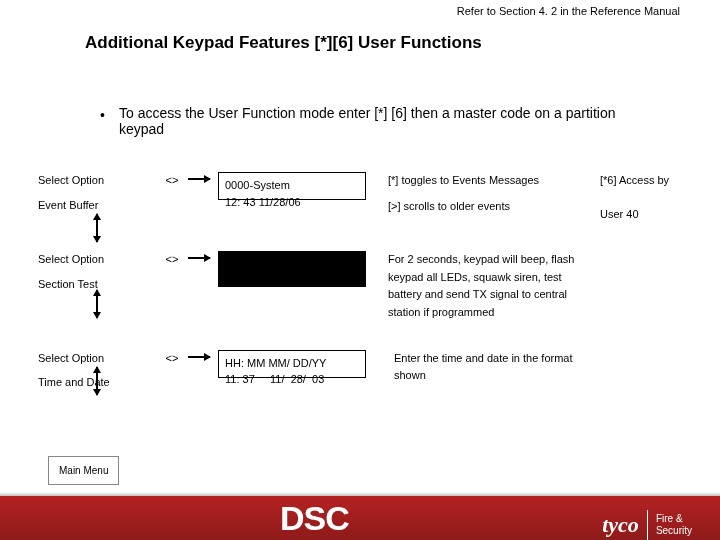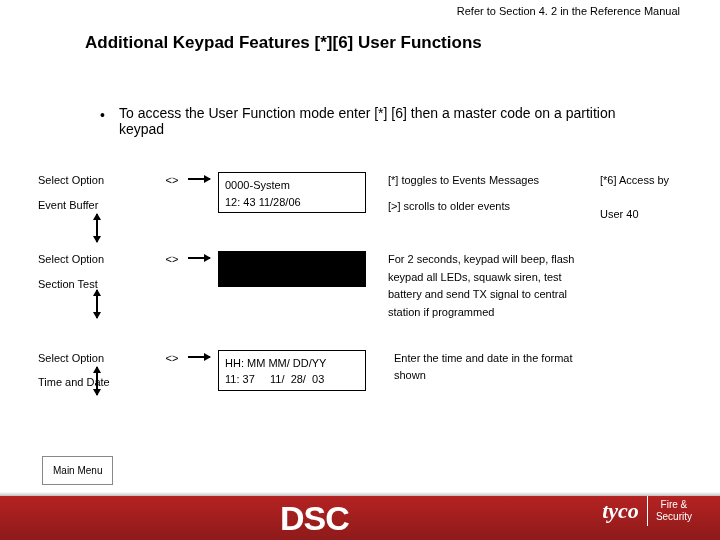--- a/index.html
+++ b/index.html
@@ -10,36 +10,36 @@
   .intro-bullet { position: absolute; left: -5px; top: 2px; }
 
   .rows { position: absolute; top: 172px; left: 38px; right: 20px; }
   .row { display: flex; align-items: flex-start; margin-bottom: 28px; position: relative; }
   .col-left { width: 118px; font-size: 11px; line-height: 1.5; }
   .col-arrows { width: 32px; font-size: 11px; text-align: center; padding-top: 2px; }
   .arrow-spacer { width: 30px; position: relative; padding-top: 6px; }
   .arrow-right { width: 22px; height: 2px; background: #000; position: relative; }
   .arrow-right::after { content: ""; position: absolute; right: -1px; top: -3px; border-left: 7px solid #000; border-top: 4px solid transparent; border-bottom: 4px solid transparent; }
   .col-box { width: 148px; }
-  .display-box { border: 1.5px solid #000; padding: 4px 6px; font-size: 11px; line-height: 1.5; height: 41px; display: flex; flex-direction: column; justify-content: space-around; }
+  .display-box { border: 1.5px solid #000; padding: 4px 6px; font-size: 11px; line-height: 1.5; height: 28px; display: flex; flex-direction: column; justify-content: space-around; }
   .display-box.black { background: #000; height: 36px; border: 1.5px solid #000; }
   .col-desc { flex: 1; padding-left: 22px; font-size: 11px; line-height: 1.6; }
   .col-right { width: 110px; padding-left: 10px; font-size: 11px; line-height: 1.6; }
 
   .vert-connector { position: absolute; left: 58px; width: 2px; height: 28px; background: #000; }
   .vert-connector .cap-top, .vert-connector .cap-bot { position: absolute; left: -3px; width: 0; height: 0; }
   .vert-connector .cap-top { top: -1px; border-bottom: 7px solid #000; border-left: 4px solid transparent; border-right: 4px solid transparent; }
   .vert-connector .cap-bot { bottom: -1px; border-top: 7px solid #000; border-left: 4px solid transparent; border-right: 4px solid transparent; }
 
-  .main-menu-btn { position: absolute; bottom: 55px; left: 42px; border: 1px solid #888; padding: 8px 10px; font-size: 10px; background: #fff; }
+  .main-menu-btn { position: absolute; bottom: 55px; left: 48px; border: 1px solid #888; padding: 8px 10px; font-size: 10px; background: #fff; }
 
   .footer { position: absolute; bottom: 0; left: 0; right: 0; height: 44px; background: linear-gradient(#b52222, #8e1a1a); display: flex; align-items: center; }
   .footer-shadow { position: absolute; top: -4px; left: 0; right: 0; height: 4px; background: linear-gradient(rgba(0,0,0,0), rgba(0,0,0,0.25)); }
   .dsc-logo { margin-left: 280px; color: #fff; font-family: Arial Black, Arial, sans-serif; font-weight: 900; font-size: 34px; letter-spacing: -1px; }
-  .tyco-wrap { position: absolute; right: 28px; top: 0; color: #fff; display: flex; align-items: center; text-align: center; }
+  .tyco-wrap { position: absolute; right: 28px; top: 14px; color: #fff; display: flex; align-items: center; }
   .tyco-text { font-family: "Times New Roman", serif; font-style: italic; font-weight: bold; font-size: 22px; }
   .tyco-divider { width: 1px; height: 30px; background: #fff; margin: 0 8px; }
   .tyco-right { font-size: 10px; line-height: 1.2; }
 </style>
 </head>
 <body>
 
 <div class="header-ref">Refer to Section 4. 2 in the Reference Manual</div>
 <div class="title">Additional Keypad Features [*][6] User Functions</div>
 

